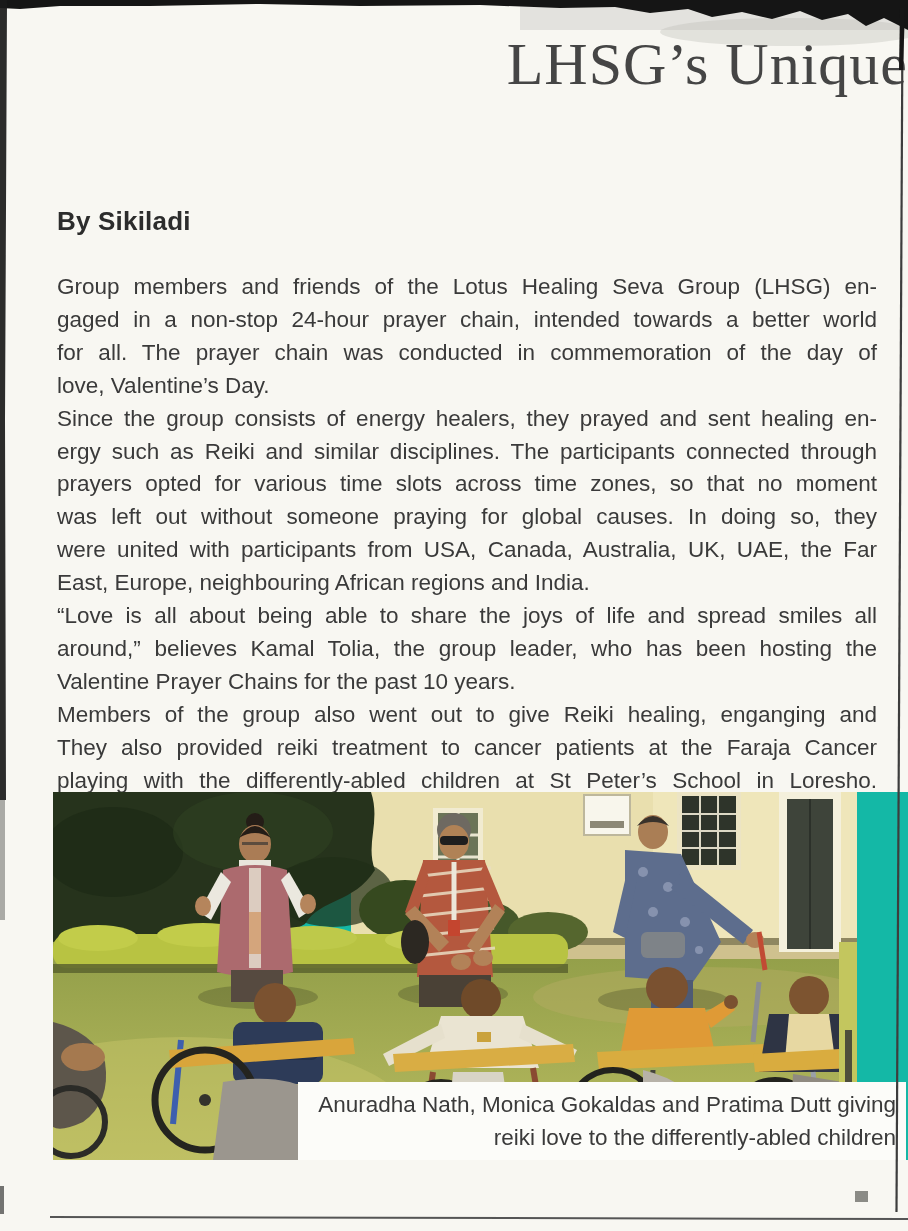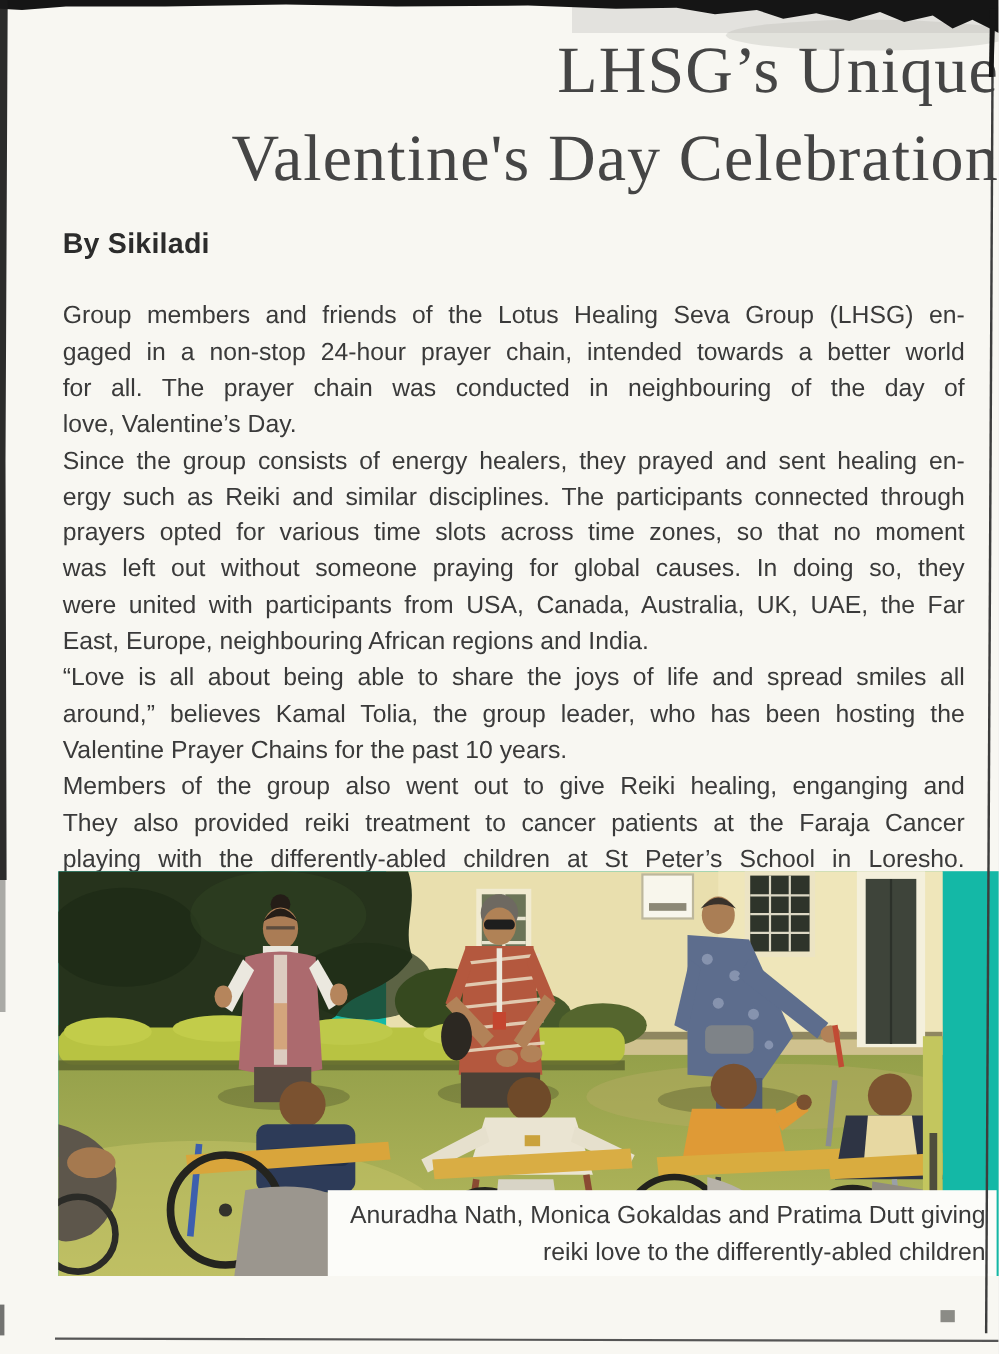--- a/index.html
+++ b/index.html
@@ -35,30 +35,29 @@
   }
   .artifacts{position:absolute;left:0;top:0;width:908px;height:1231px;pointer-events:none;}
 </style>
 </head>
 <body>
 
 <div class="page">
 
   <header class="masthead">
     <div>LHSG’s Unique</div>
-    <div>Valentine's Day Celebration</div>
   </header>
 
   <div class="byline">By Sikiladi</div>
 
   <section class="body-text">
     <p class="para">
       <span class="ln">Group members and friends of the Lotus Healing Seva Group (LHSG) en-</span>
       <span class="ln">gaged in a non-stop 24-hour prayer chain, intended towards a better world</span>
-      <span class="ln">for all. The prayer chain was conducted in neighbouring of the day of</span>
+      <span class="ln">for all. The prayer chain was conducted in commemoration of the day of</span>
       <span class="ln last">love, Valentine’s Day.</span>
     </p>
     <p class="para">
       <span class="ln">Since the group consists of energy healers, they prayed and sent healing en-</span>
       <span class="ln">ergy such as Reiki and similar disciplines. The participants connected through</span>
       <span class="ln">prayers opted for various time slots across  time zones, so that no moment</span>
       <span class="ln">was left out without someone praying for global causes. In doing so, they</span>
       <span class="ln">were united with participants from USA, Canada, Australia, UK, UAE, the Far</span>
       <span class="ln last">East, Europe, neighbouring African regions and India.</span>
     </p>

